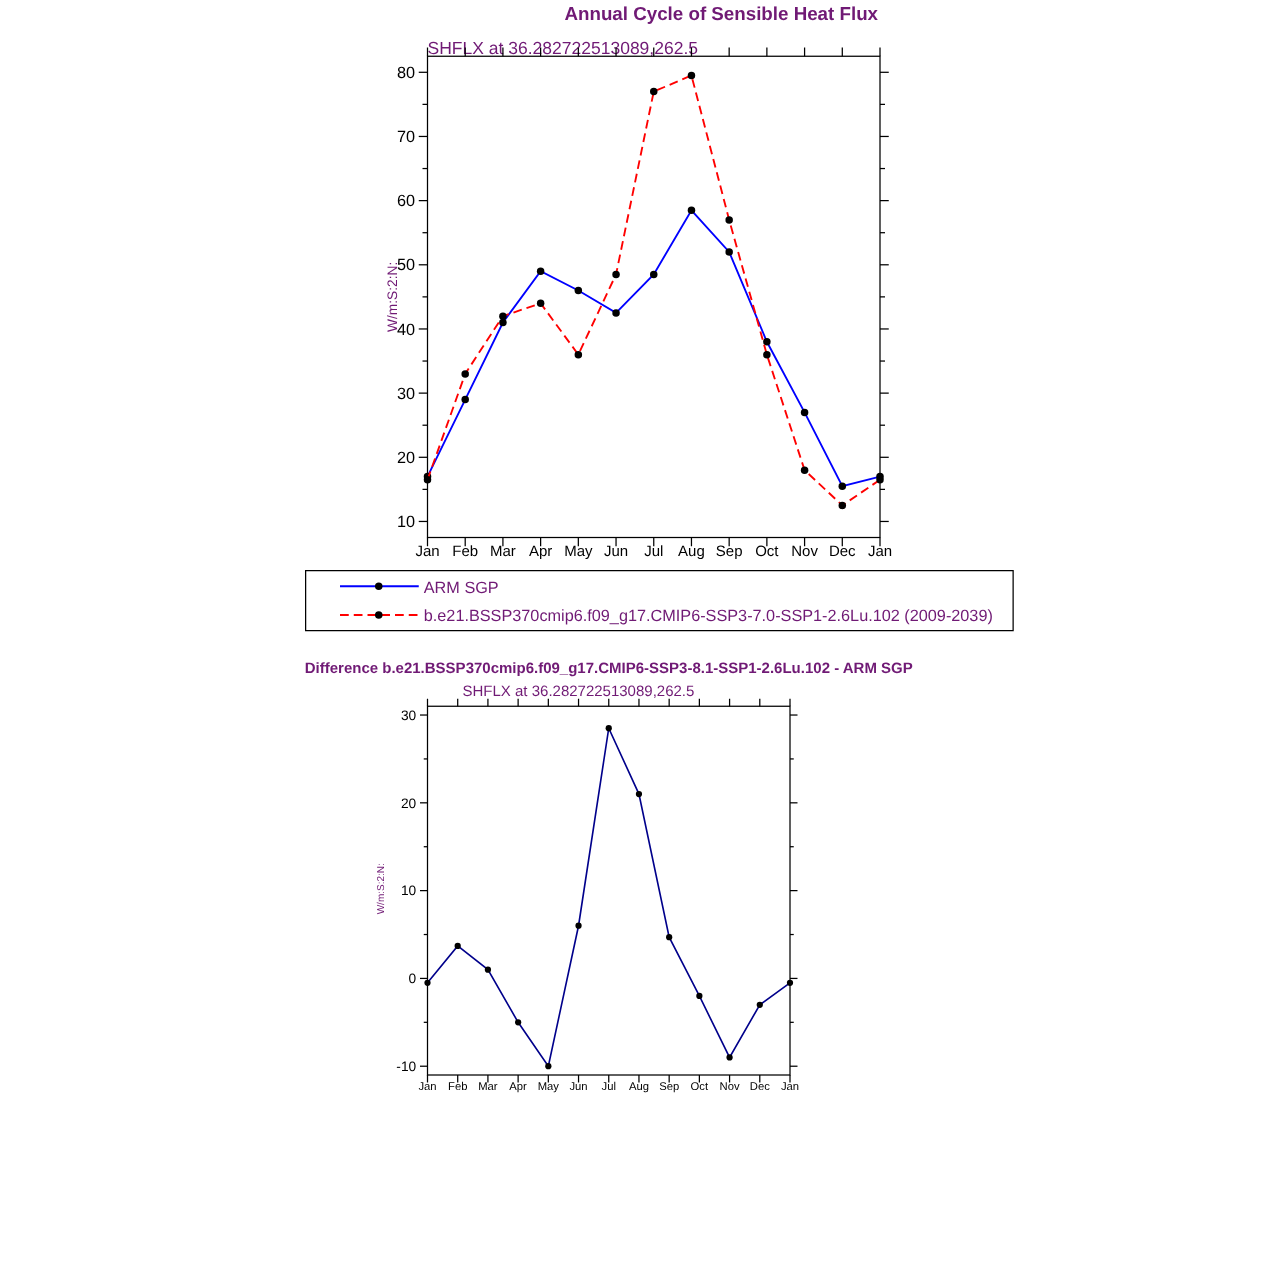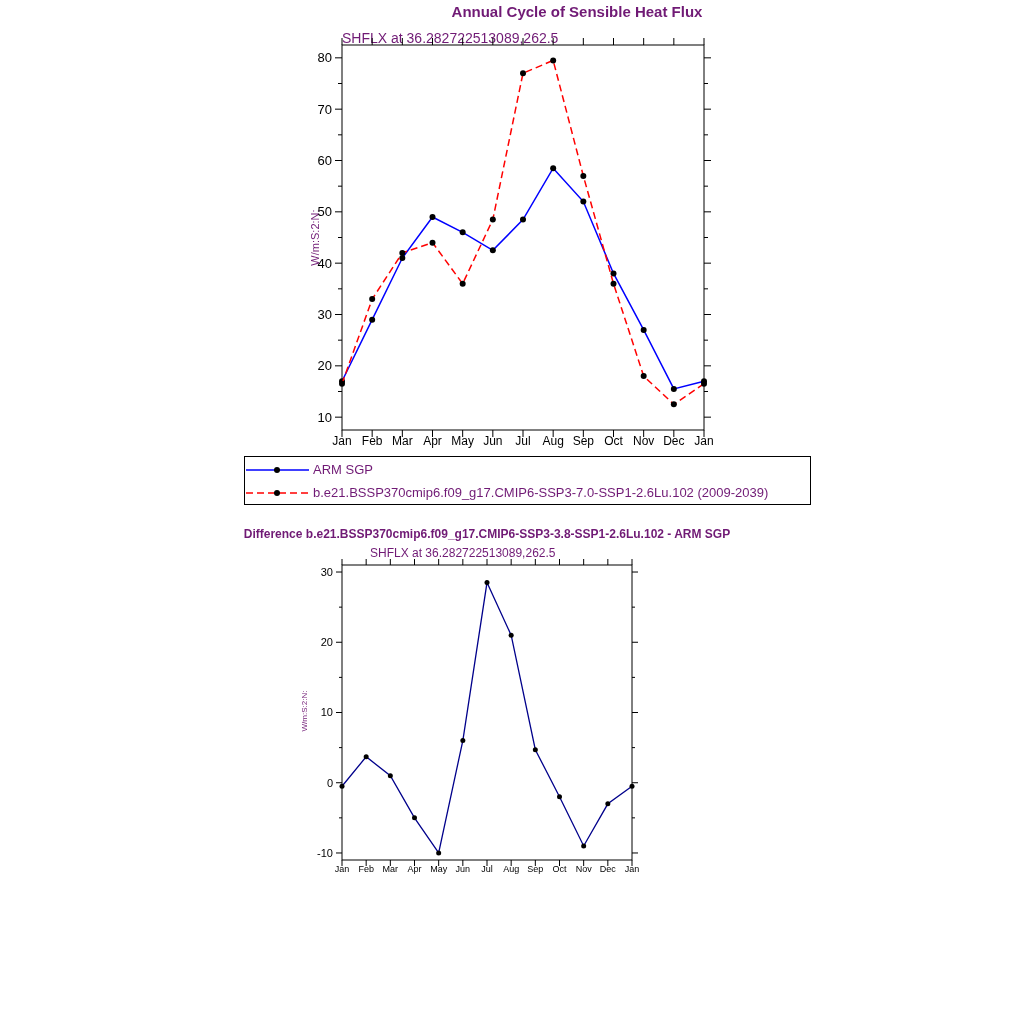--- a/index.html
+++ b/index.html
@@ -7,21 +7,21 @@
     position:relative; width:1023px; height:1024px; background:#ffffff;
     font-family:"Liberation Sans", sans-serif; color:#701a75; overflow:hidden;margin-left:12px;
   }
   .t1 { position:absolute; left:215px; top:3px;  width:700px; text-align:center; font-size:15px; font-weight:bold; white-space:nowrap; }
   .s1 { position:absolute; left:330px; top:30px; font-size:14px; white-space:nowrap; }
   .yl1 { position:absolute; left:253px; top:231px; width:100px; height:13px; text-align:center; font-size:11px; transform:rotate(-90deg); }
   #chart0 { position:absolute; left:285px; top:40px; overflow:visible; }
   .legend {
     position:absolute; left:232px; top:456px; width:567px; height:49px;
     border:1px solid #000; box-sizing:border-box;
-    display:flex; flex-direction:column; justify-content:flex-end;
+    display:flex; flex-direction:column; justify-content:center;padding-left:26px;
   }
   .legend-row { display:flex; align-items:center; height:23px; }
   .legend-row span { font-size:13px; white-space:nowrap; }
   .legend-swatch { width:68px; height:20px; flex:0 0 68px; }
   .t2 { position:absolute; left:125px; top:527px; width:700px; text-align:center; font-size:12px; font-weight:bold; white-space:nowrap; }
   .s2 { position:absolute; left:358px; top:546px; font-size:12px; white-space:nowrap; }
   .yl2 { position:absolute; left:243px; top:706px; width:100px; height:10px; text-align:center; font-size:8px; transform:rotate(-90deg); }
   #chart1 { position:absolute; left:285px; top:560px; overflow:visible; }
   svg text { font-family:"Liberation Sans", sans-serif; fill:#000; }
 </style>
@@ -152,21 +152,21 @@
     </div>
     <div class="legend-row">
       <svg class="legend-swatch">
           <line x1="1" y1="10" x2="64" y2="10" stroke="#ff0000" stroke-width="1.5" stroke-dasharray="7 4"></line>
           <circle cx="32" cy="10" r="3" fill="#000000"></circle>
         </svg>
       <span>b.e21.BSSP370cmip6.f09_g17.CMIP6-SSP3-7.0-SSP1-2.6Lu.102 (2009-2039)</span>
     </div>
   </div>
 
-  <div class="t2">Difference b.e21.BSSP370cmip6.f09_g17.CMIP6-SSP3-3.8-SSP1-2.6Lu.102 - ARM SGP</div>
+  <div class="t2">Difference b.e21.BSSP370cmip6.f09_g17.CMIP6-SSP3-8.1-SSP1-2.6Lu.102 - ARM SGP</div>
   <div class="s2">SHFLX at 36.282722513089,262.5</div>
   <div class="yl2">W/m:S:2:N:</div>
   <svg id="chart1" width="345" height="320">
       <rect x="45" y="5" width="290" height="295" fill="none" stroke="#000" stroke-width="1"></rect>
       <line x1="45" y1="292.9761904761905" x2="39" y2="292.9761904761905" stroke="#000"></line>
       <line x1="335" y1="292.9761904761905" x2="341" y2="292.9761904761905" stroke="#000"></line>
       <text x="36" y="296.8261904761905" text-anchor="end" font-size="11">-10</text>
       <line x1="45" y1="222.73809523809524" x2="39" y2="222.73809523809524" stroke="#000"></line>
       <line x1="335" y1="222.73809523809524" x2="341" y2="222.73809523809524" stroke="#000"></line>
       <text x="36" y="226.58809523809524" text-anchor="end" font-size="11">0</text>

